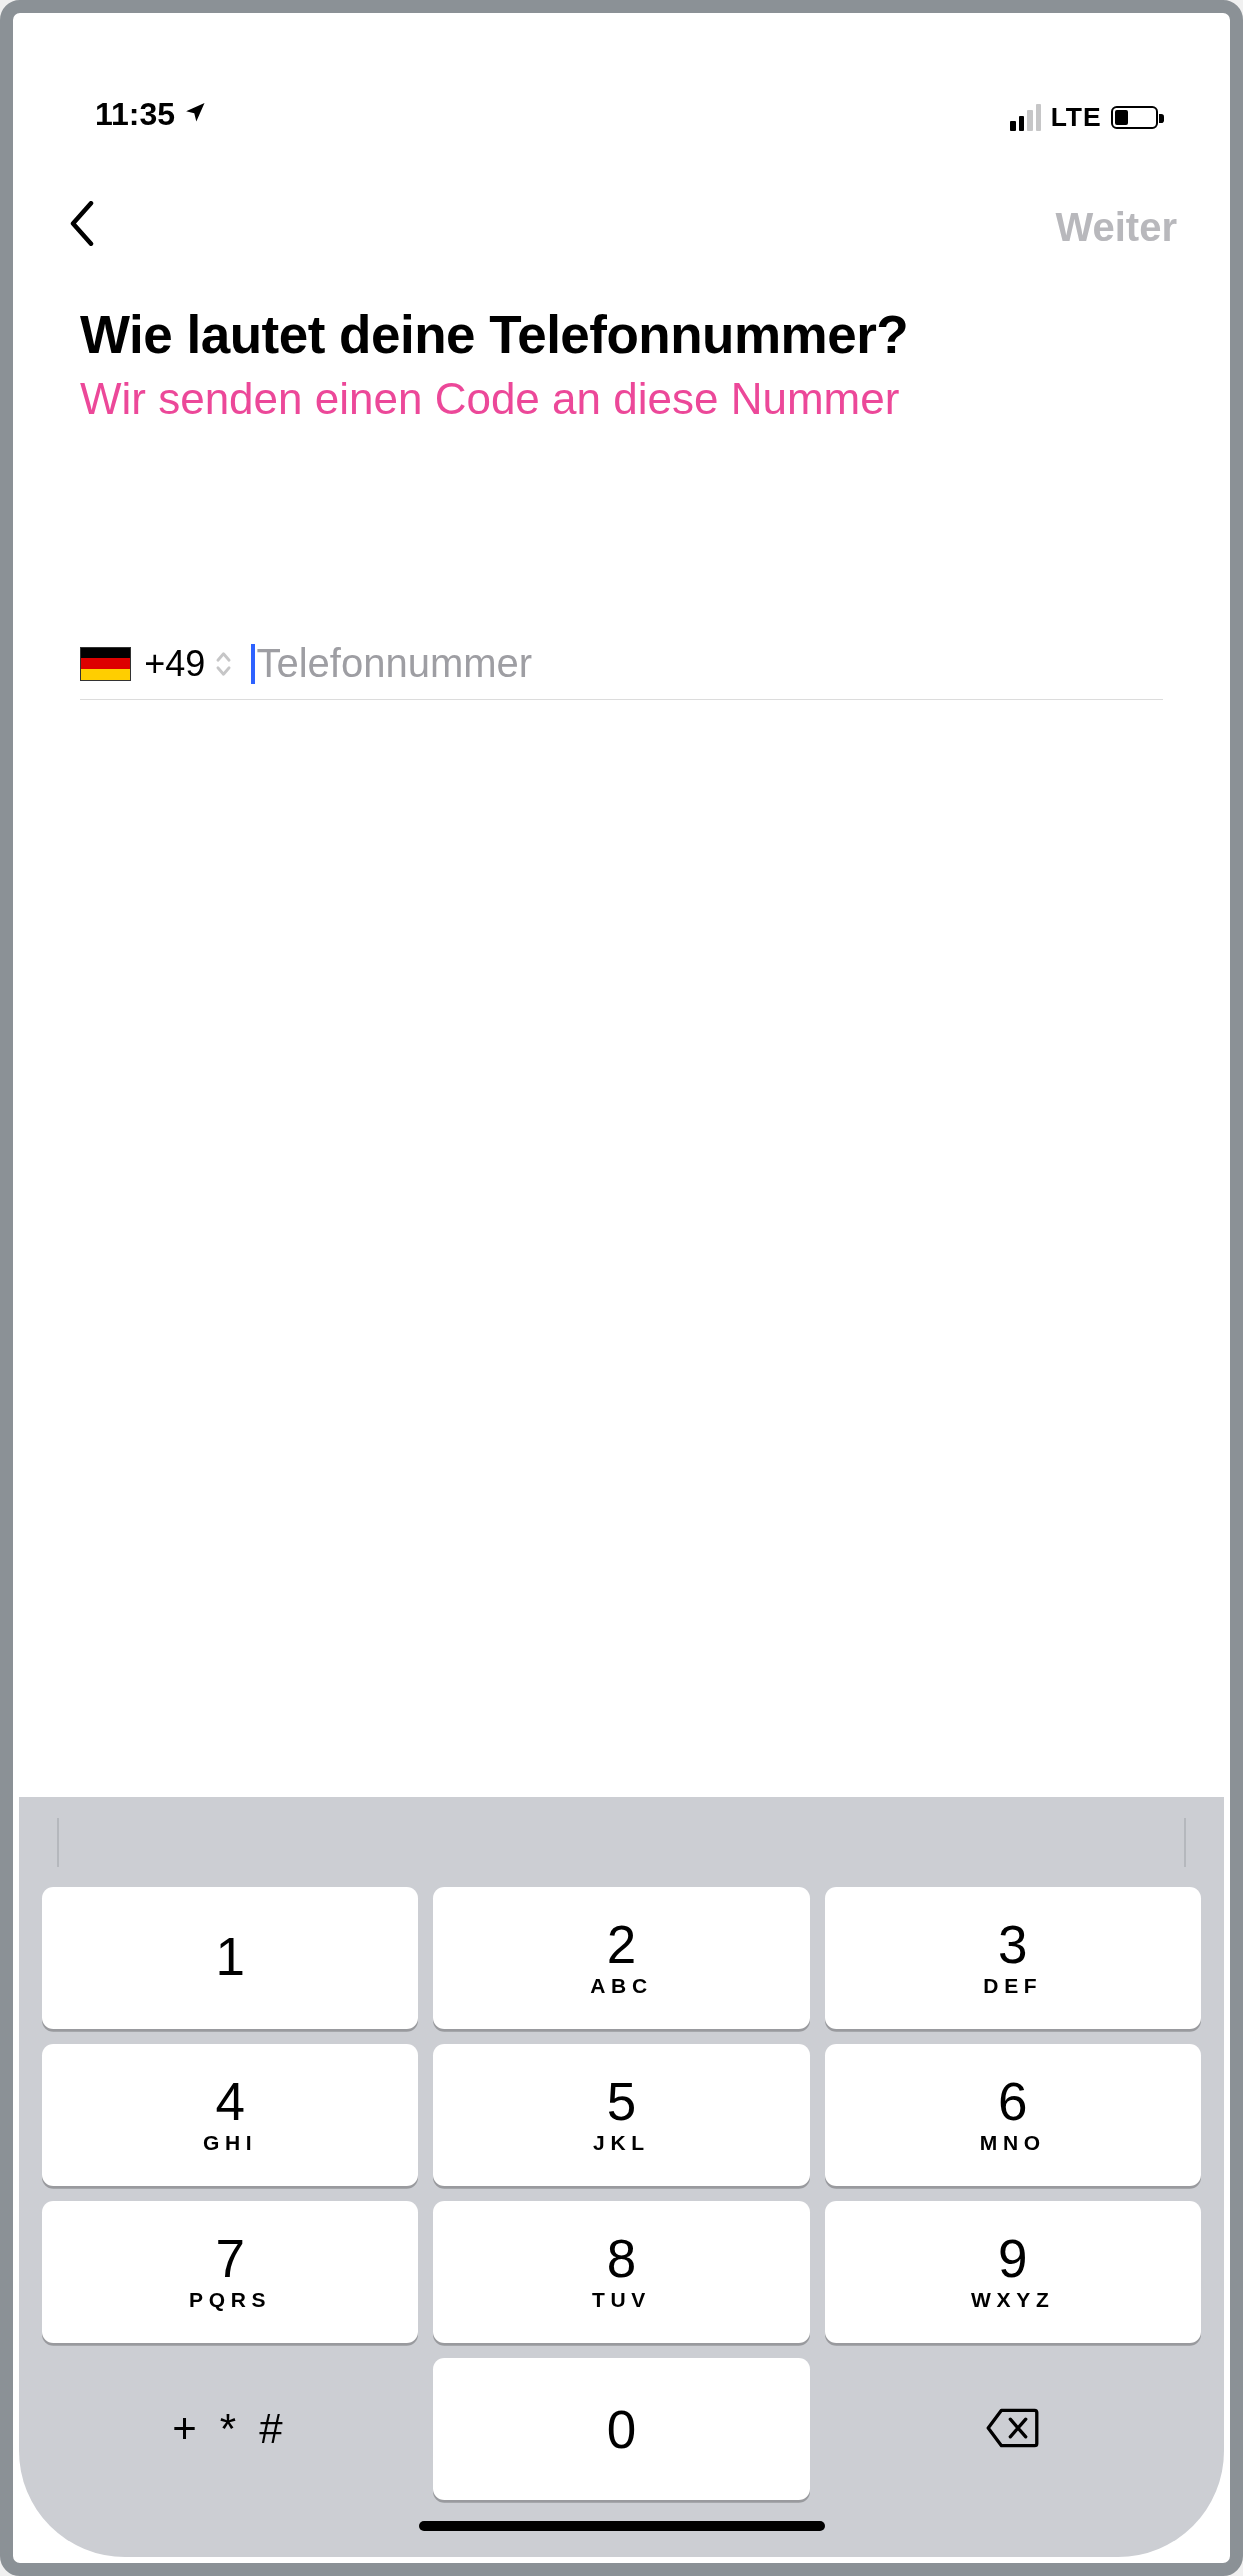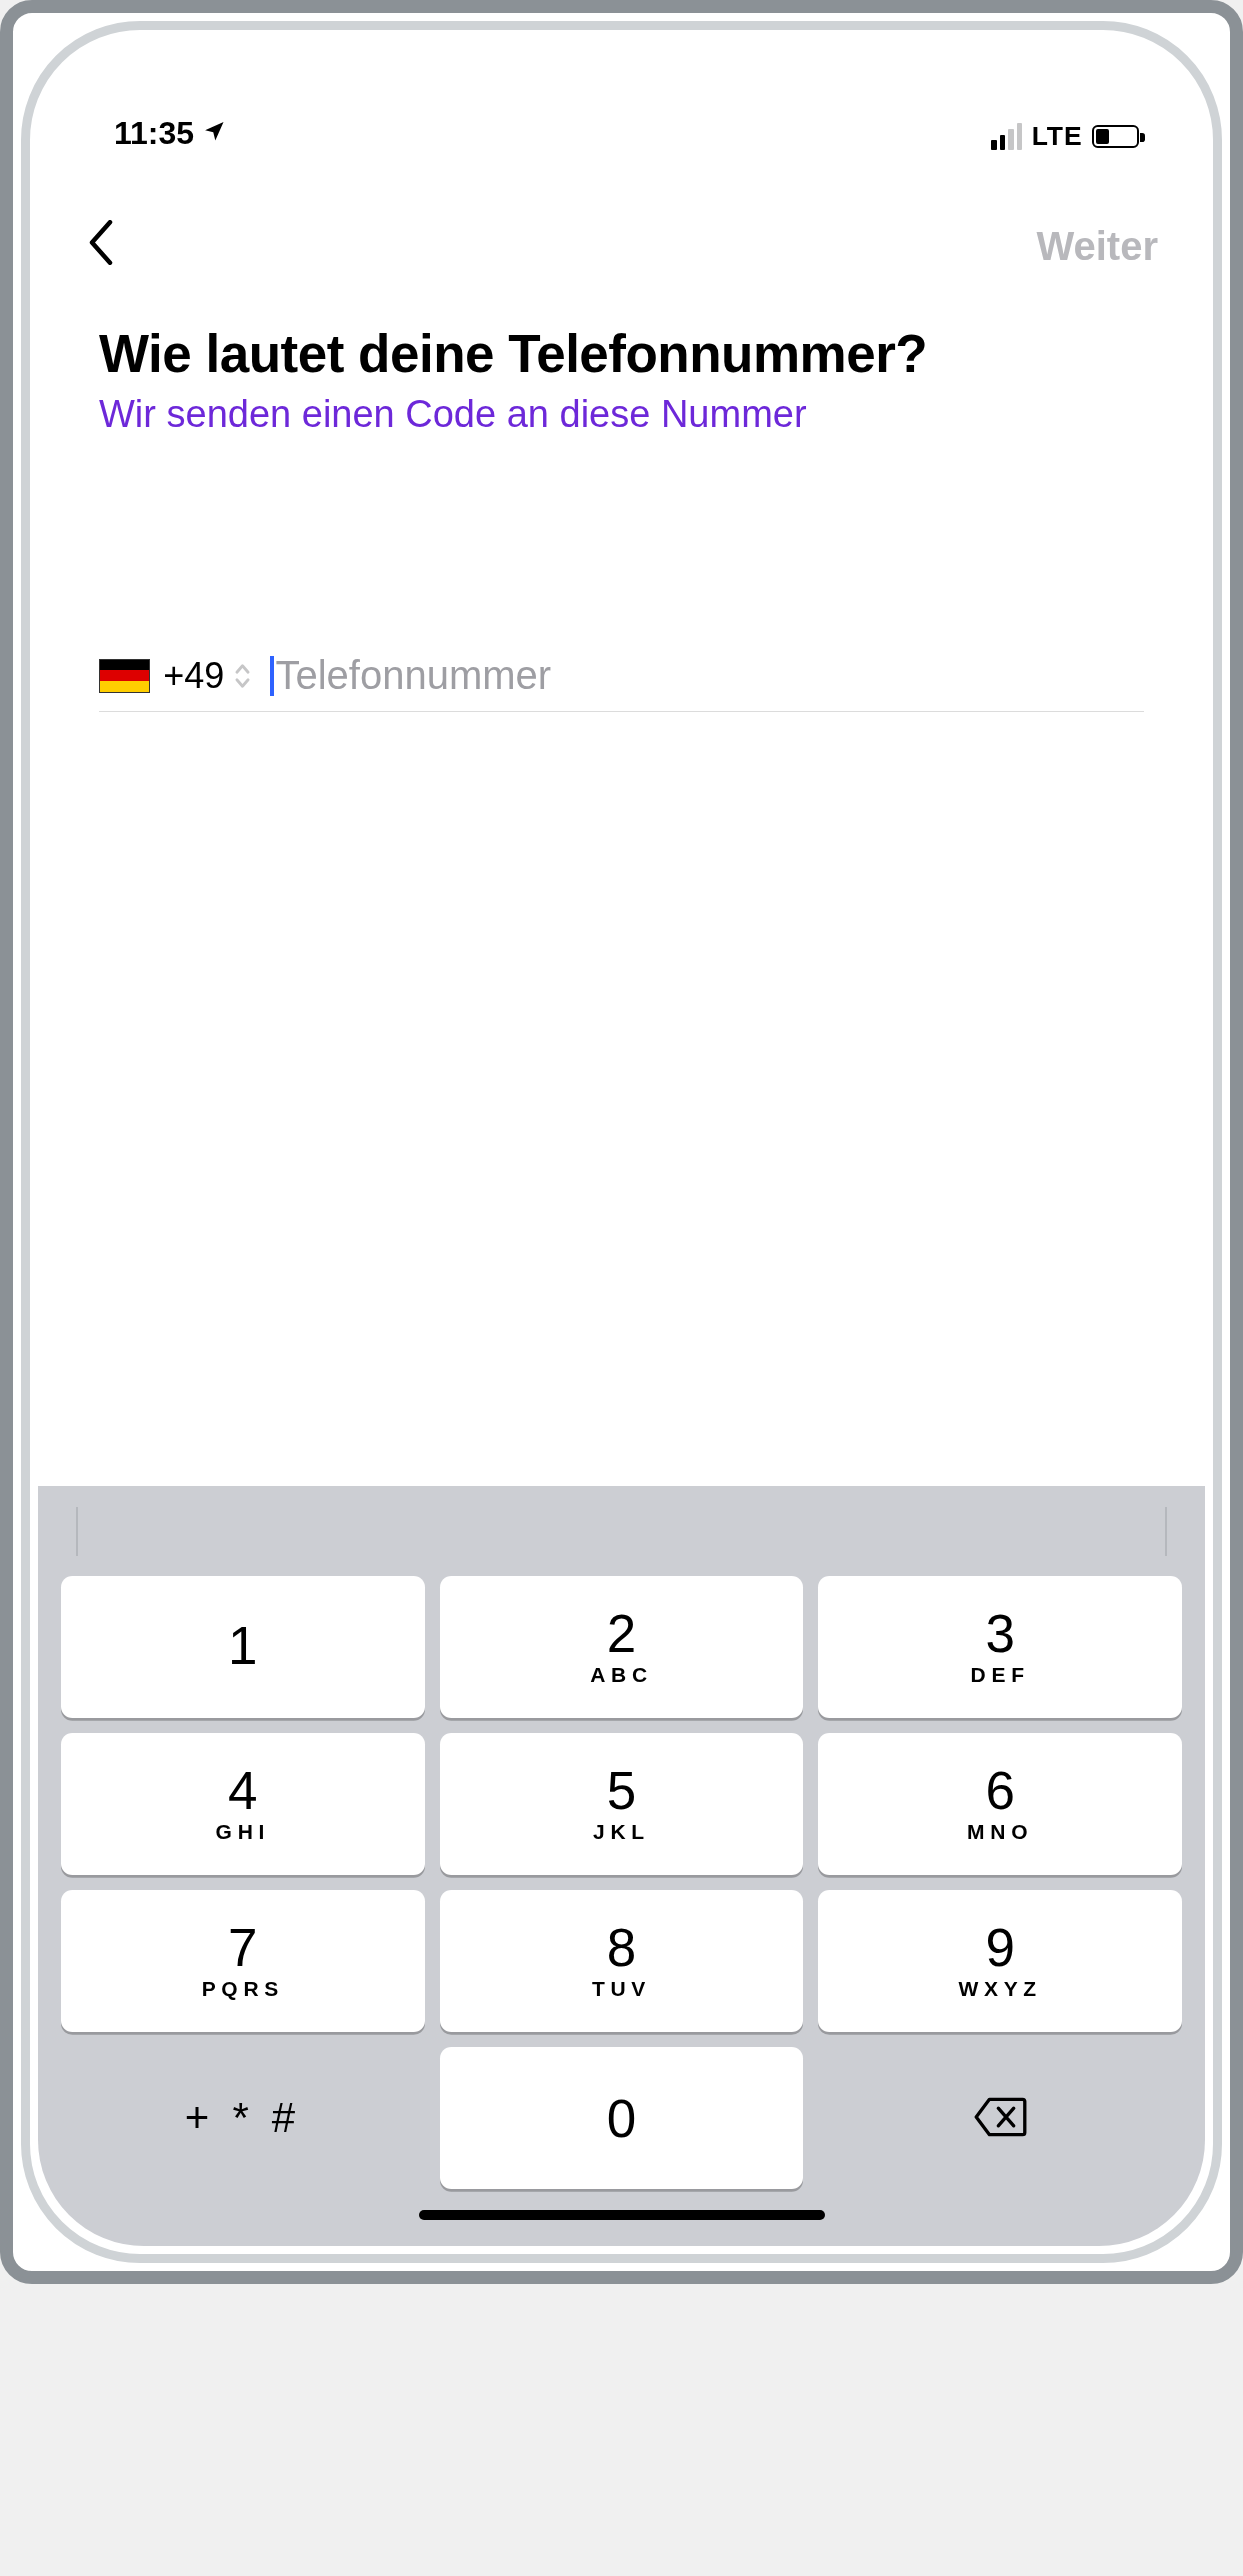--- a/index.html
+++ b/index.html
@@ -6,26 +6,26 @@
   body {
     font-family: -apple-system, BlinkMacSystemFont, "Helvetica Neue", Arial, sans-serif;
     background: #f0f0f0;
     display: flex;
     justify-content: center;
     align-items: flex-start;
     padding: 0;
   }
   .device-frame {
     width: 1243px;
-    height: 2284px;
+    height: 2576px;
     background: #fff;
     position: relative;
     border: 13.2px solid #8b9196;
-    border-radius: 32px;
-    padding: 25px;
+    border-radius: 20px;
+    padding: 6px;
   }
   .device-frame::before{
     content:"";
     position:absolute;
     inset:7.6px;
     border-radius:119px;
     border:9.5px solid #cfd3d6;
     pointer-events:none;
   }
   .screen {
@@ -68,21 +68,21 @@
     justify-content:space-between;
     padding:0 47px 0 38px;
     margin-top:38px;
   }
   .back-chevron{font-size:49px;font-weight:400;color:#000;padding:0 9.5px;line-height:1;}
   .next-btn{font-size:40px;font-weight:600;color:#b8b8bc;}
 
   
   .content{padding:19px 61px 0 61px;flex:1;}
   .title{font-size:53px;font-weight:700;line-height:1.2;letter-spacing:-0.5px;}
-  .subtitle{font-size:38px;font-weight:400;color:#6d28d9;margin-top:7.6px;}
+  .subtitle{font-size:44px;font-weight:400;color:#ec4899;margin-top:7.6px;}
 
   .phone-row{
     display:flex;
     align-items:center;
     gap:17px;
     margin-top:217px;
     border-bottom:1.9px solid #dcdcdc;
     padding-bottom:13.2px;
   }
   .flag{

